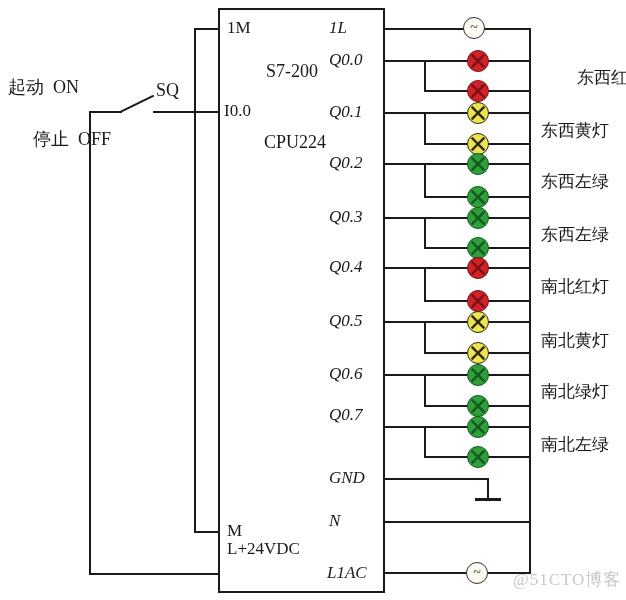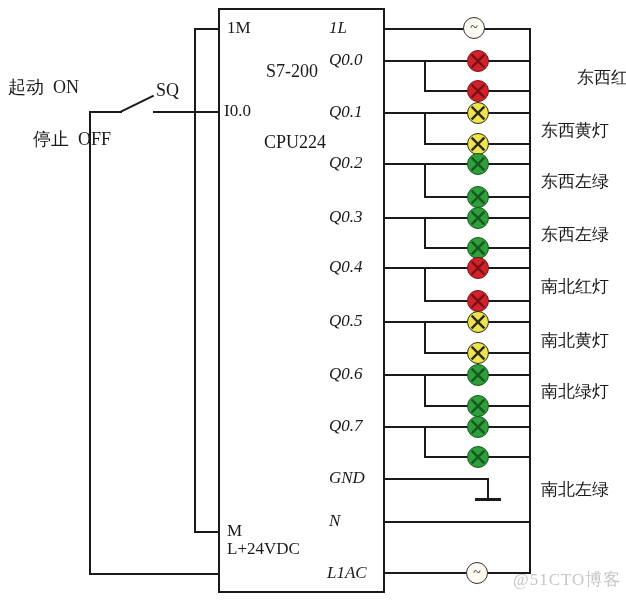--- a/index.html
+++ b/index.html
@@ -168,41 +168,41 @@
           <line x1="4" y1="4" x2="18" y2="18" stroke="#145a1d" stroke-width="2.6"></line>
           <line x1="18" y1="4" x2="4" y2="18" stroke="#145a1d" stroke-width="2.6"></line>
         </svg>
       </div>
       <div class="lamp" style="left:467px;top:446px;background:#2f9e3c;border:1.5px solid #145a1d;">
         <svg viewBox="0 0 22 22">
           <line x1="4" y1="4" x2="18" y2="18" stroke="#145a1d" stroke-width="2.6"></line>
           <line x1="18" y1="4" x2="4" y2="18" stroke="#145a1d" stroke-width="2.6"></line>
         </svg>
       </div>
-      <div class="cn-label" style="top:434px;margin-top:45px;">南北左绿</div>
+      <div class="cn-label" style="top:434px;">南北左绿</div>
     </div>
 
   <div id="plc-box"></div>
   <div class="model" style="left:266px;top:60px;">S7-200</div>
   <div class="model" style="left:264px;top:131px;">CPU224</div>
 
   <div class="lbl pin-left" style="left:227px;top:17px;">1M</div>
   <div class="lbl pin-left" style="left:224px;top:100px;">I0.0</div>
   <div class="lbl pin-left" style="left:227px;top:520px;">M</div>
   <div class="lbl pin-left" style="left:227px;top:538px;">L+24VDC</div>
 
   <div class="lbl pin-right" style="left:329px;top:17px;">1L</div>
   <div class="lbl pin-right" style="left:329px;top:49px;">Q0.0</div>
   <div class="lbl pin-right" style="left:329px;top:101px;">Q0.1</div>
   <div class="lbl pin-right" style="left:329px;top:152px;">Q0.2</div>
   <div class="lbl pin-right" style="left:329px;top:206px;">Q0.3</div>
   <div class="lbl pin-right" style="left:329px;top:256px;">Q0.4</div>
   <div class="lbl pin-right" style="left:329px;top:310px;">Q0.5</div>
   <div class="lbl pin-right" style="left:329px;top:363px;">Q0.6</div>
-  <div class="lbl pin-right" style="left:329px;top:415px;">Q0.7</div>
+  <div class="lbl pin-right" style="left:329px;top:404px;">Q0.7</div>
   <div class="lbl pin-right" style="left:329px;top:467px;">GND</div>
   <div class="lbl pin-right" style="left:329px;top:510px;">N</div>
   <div class="lbl pin-right" style="left:327px;top:562px;">L1AC</div>
 
   <div class="lbl" style="left:8px;top:76px;font-size:18px;">起动  ON</div>
   <div class="lbl" style="left:8px;top:128px;font-size:18px;margin-left:25px;">停止  OFF</div>
   <div class="lbl" style="left:156px;top:79px;font-size:18px;">SQ</div>
 
   <div class="ac-circle" style="left:463px;top:17px;">~</div>
   <div class="ac-circle" style="left:466px;top:562px;">~</div>

